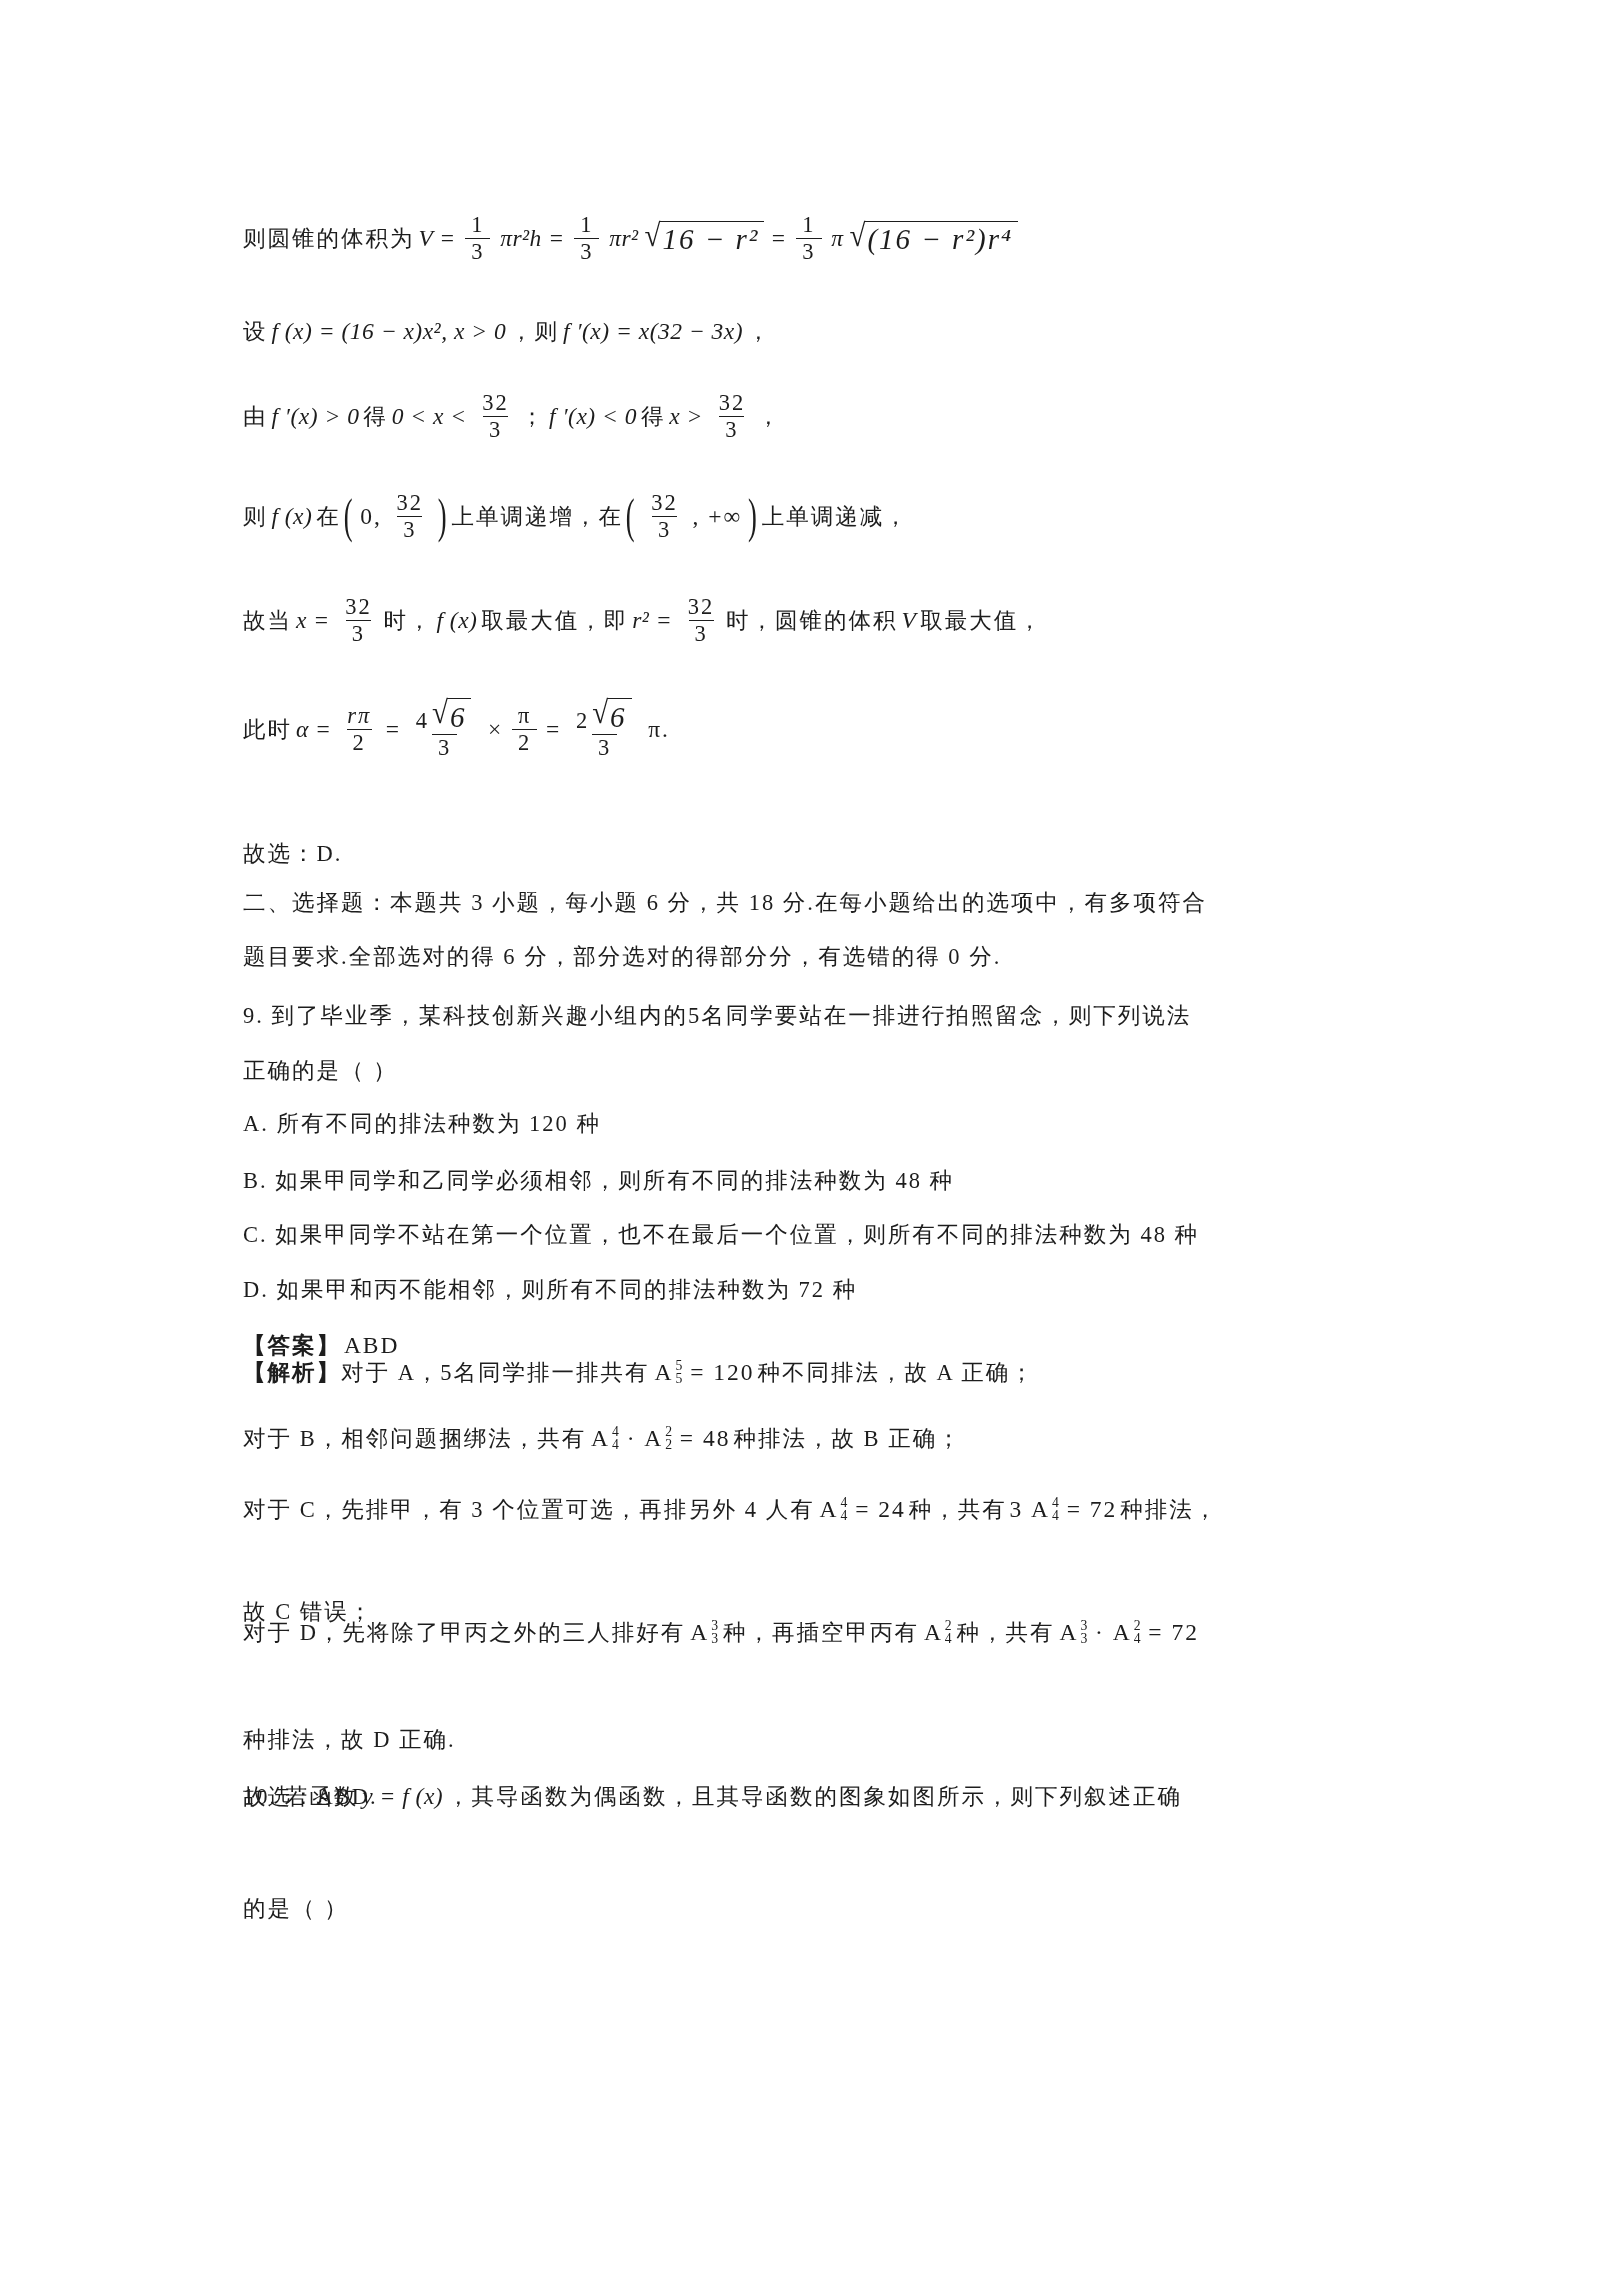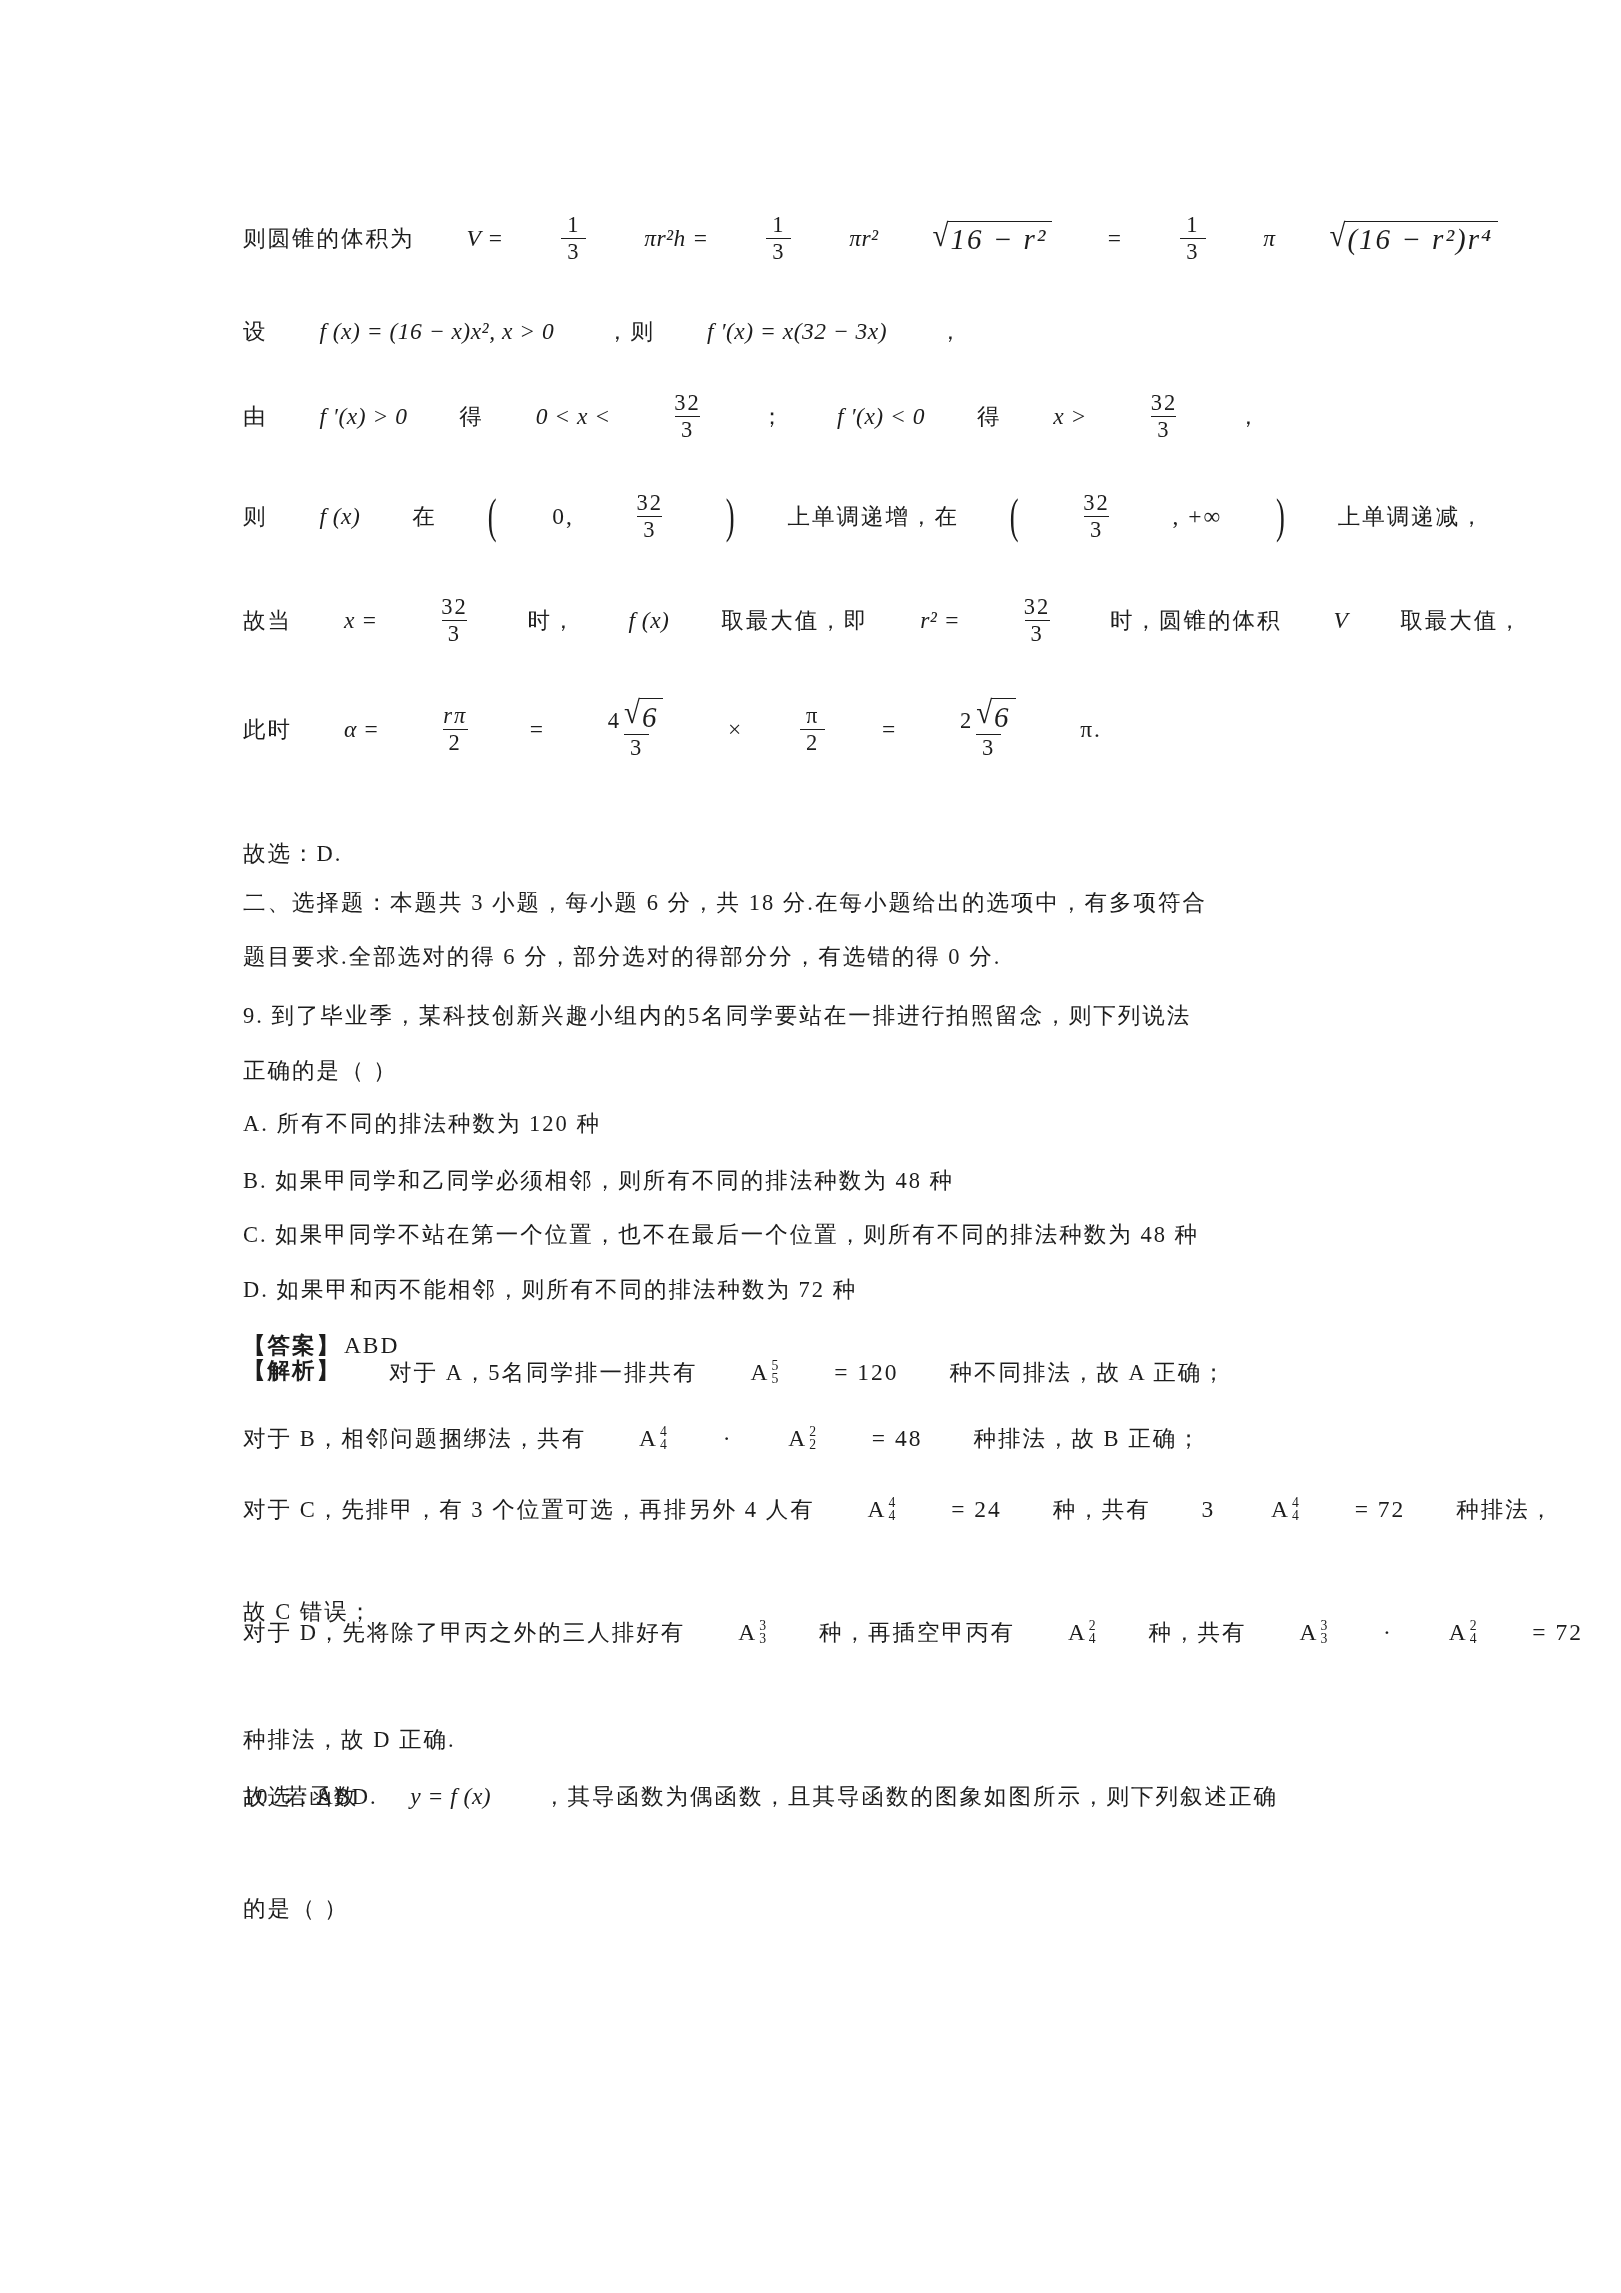--- a/index.html
+++ b/index.html
@@ -13,36 +13,36 @@
   }
   .line {
     position:absolute;
     left:243px;
     white-space:nowrap;
     font-size:22.5px;
     letter-spacing:2px;
     line-height:31px;
   }
   .tline { display:block;margin-top:28px; }
-  .fline { display:flex; align-items:center;gap:48px; }
+  .fline { display:flex; align-items:center; }
   .cn { letter-spacing:2px; }
   .math {
     font-family:"Liberation Serif", serif;
     font-style:italic;
     letter-spacing:0.5px;
     padding:0 3.9px;
     font-size:23.5px;
   }
   .mup {
     font-family:"Liberation Serif", serif;
     font-style:normal;
     padding:0 2.9px;
     font-size:23.5px;
   }
-  .blk { font-weight:700; letter-spacing:2px;font-family:Liberation Mono, monospace; }
+  .blk { font-weight:700; letter-spacing:2px; }
   .frac {
     display:inline-flex; flex-direction:column; align-items:center;
     margin:0 5.9px; font-style:normal; line-height:1.15; font-size:22.5px;
     font-family:"Liberation Serif", serif;
   }
   .frac .fn { padding:0 5.9px; }
   .frac .fd { border-top:1.6px solid #1d1d1d; padding:0 5.9px; }
   .frac .it { font-style:italic; }
   .frow { display:inline-flex; align-items:flex-end; gap:1px; }
   .sqrt { display:inline-flex; align-items:flex-start; margin:0 2px; }

